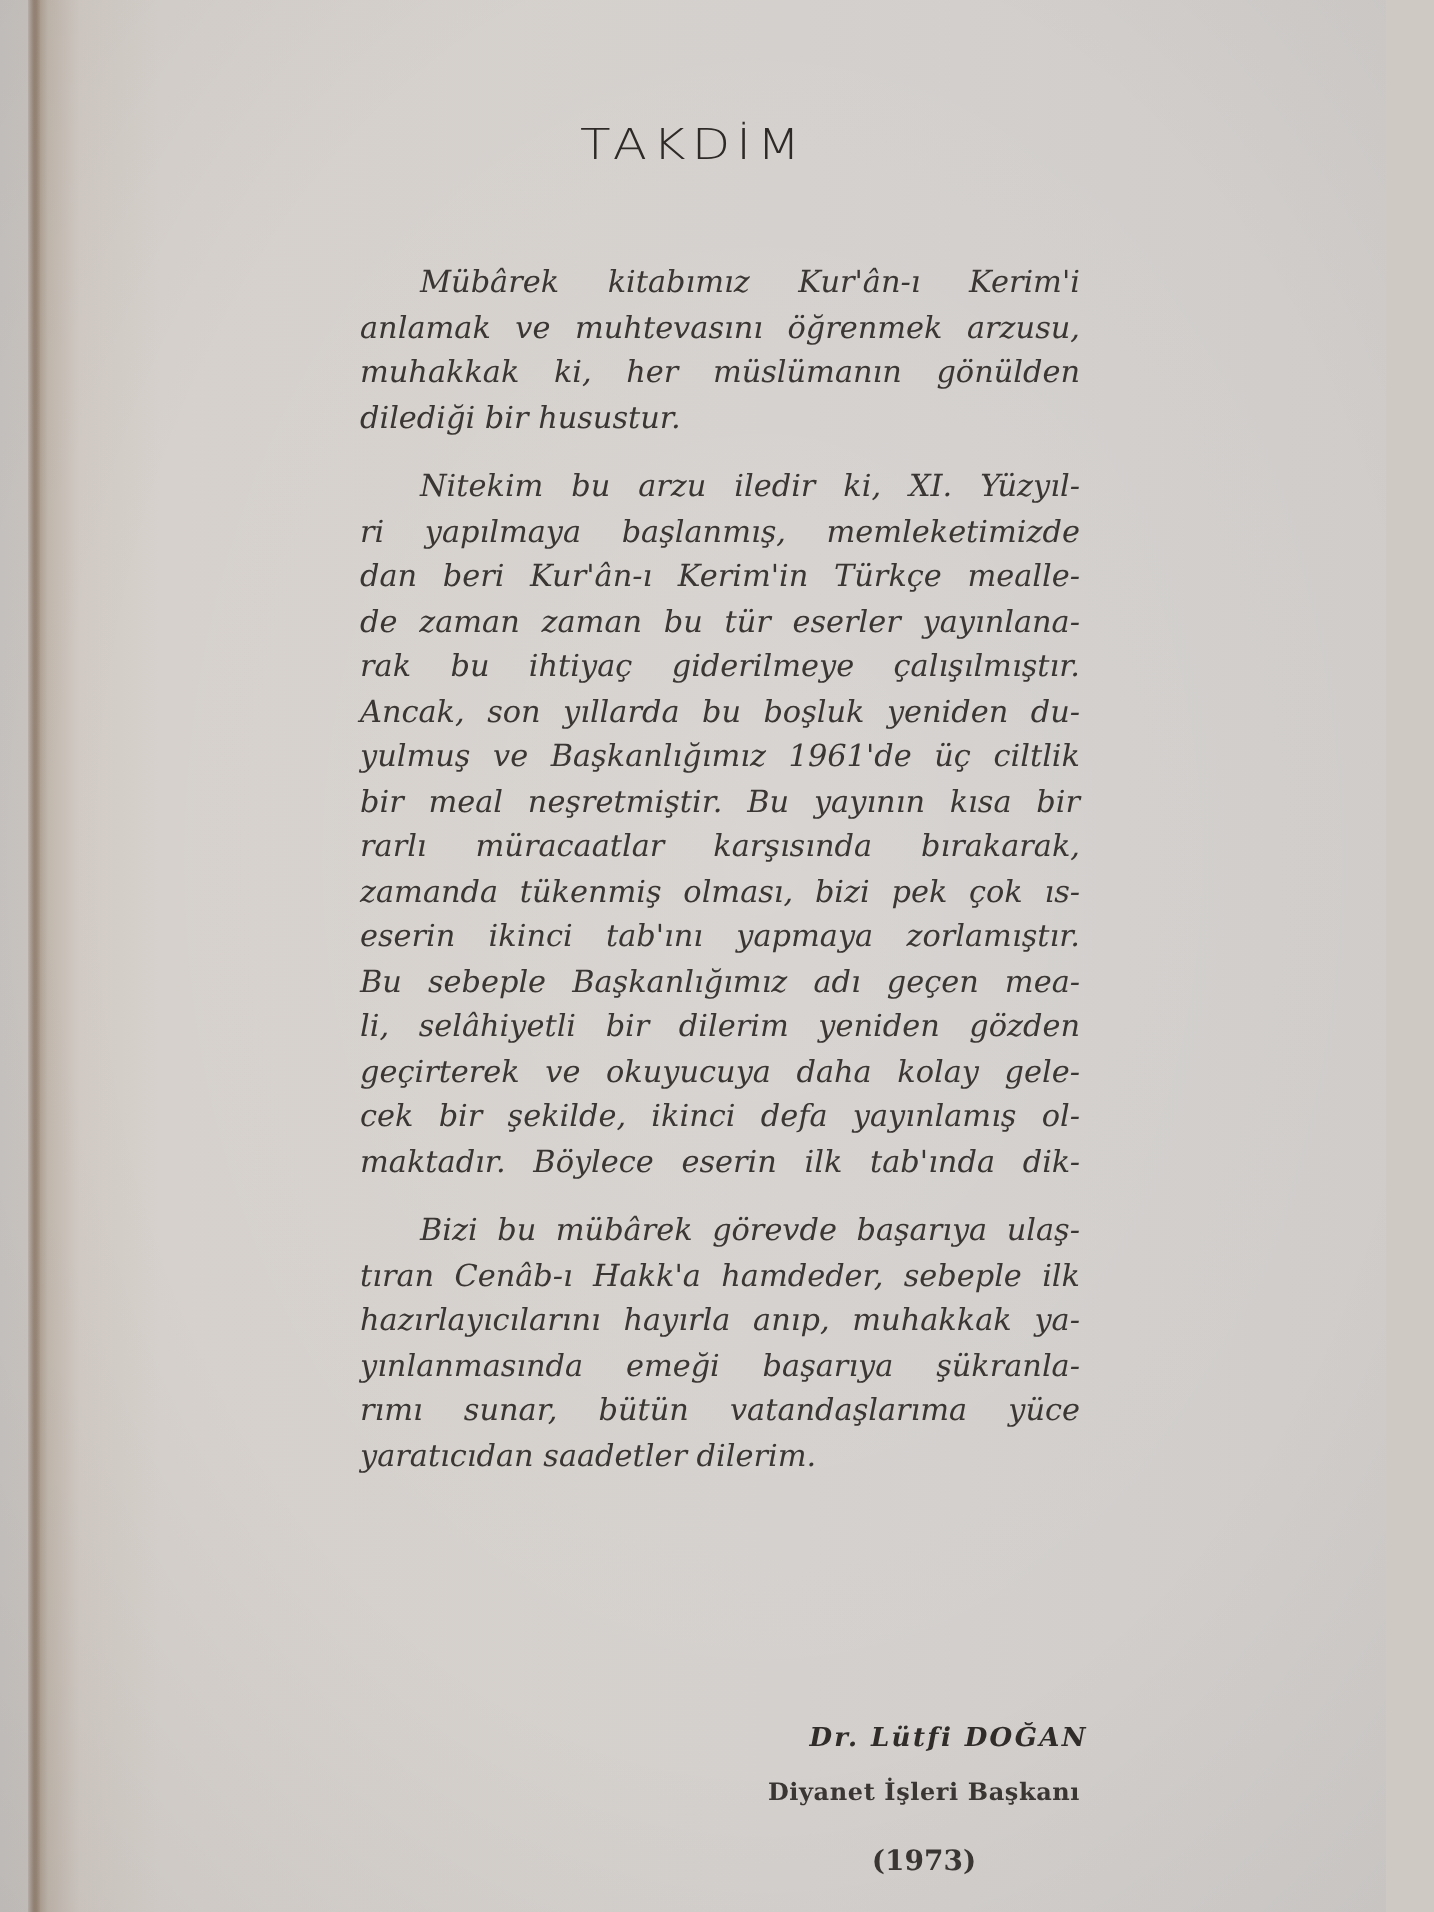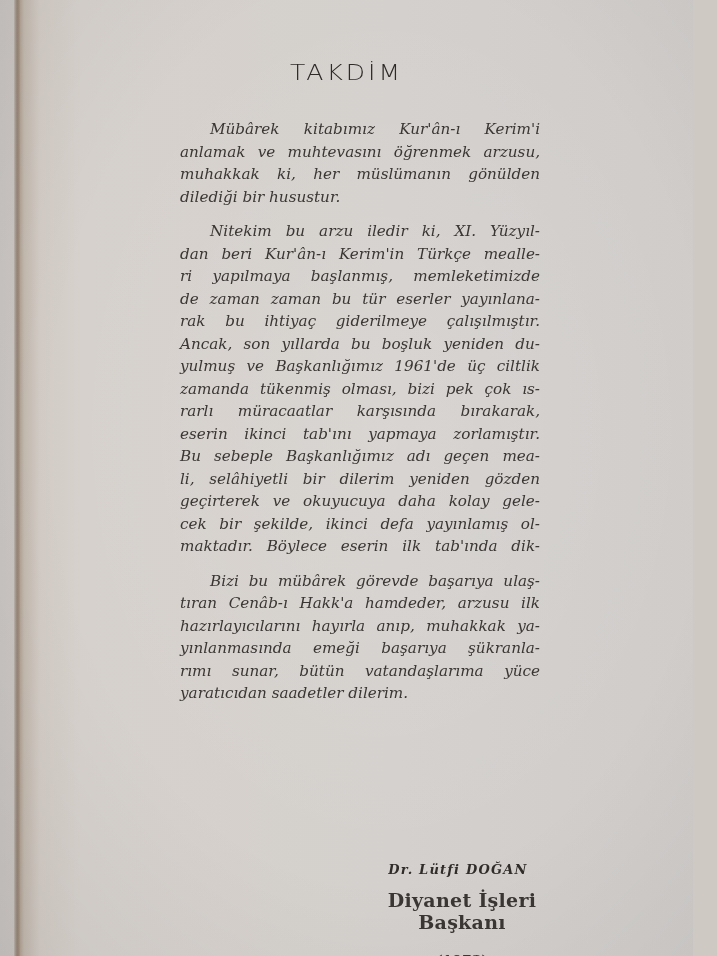--- a/index.html
+++ b/index.html
@@ -27,34 +27,34 @@
       font-family: "DejaVu Sans", sans-serif; font-weight: 300;
       font-size: 25px; letter-spacing: 3px; color: #2d2a28;
       transform: scaleY(0.85); transform-origin: left top;
     }
     .body {
       position: absolute; left: 180px; top: 118px; width: 360px;
       font-family: "DejaVu Serif", serif; font-style: italic;
       font-size: 15.2px; line-height: 22.5px; color: #3a3634;
       text-align: justify;
     }
-    .para { margin: 0 0 12px 0; }
+    .para { margin: 12px 0 12px 0; }
     .line { display: block; text-align: justify; text-align-last: justify; white-space: nowrap; }
     .line.first { padding-left: 30px; }
     .line.last { text-align-last: left; }
     .signature {
       position: absolute; left: 372px; top: 862px; width: 180px;
       text-align: center; color: #2f2c2a;
     }
     .sig-name {
       font-family: "DejaVu Serif", serif; font-style: italic; font-weight: bold;
-      font-size: 13px; letter-spacing: 1.2px; text-align: center; padding-right: 8px;
+      font-size: 13px; letter-spacing: 1.2px; text-align: right; padding-right: 8px;
     }
     .sig-title {
-      font-family: "DejaVu Serif", serif; font-size: 19px; margin-top: 12px;
+      font-family: "DejaVu Serif", serif; font-size: 12px; margin-top: 12px;
       font-weight: bold; letter-spacing: 0.3px; color: #3a3634;
     }
     .sig-year {
       font-family: "DejaVu Serif", serif; font-size: 14px; margin-top: 20px;
       font-weight: bold; color: #3a3634;
     }
   </style>
 </head>
 <body>
 
@@ -66,38 +66,39 @@
 
   <div class="body">
     <div class="para">
       <span class="line first">Mübârek kitabımız Kur'ân-ı Kerim'i</span>
       <span class="line">anlamak ve muhtevasını öğrenmek arzusu,</span>
       <span class="line">muhakkak ki, her müslümanın gönülden</span>
       <span class="line last">dilediği bir husustur.</span>
     </div>
     <div class="para">
       <span class="line first">Nitekim bu arzu iledir ki, XI. Yüzyıl-</span>
+      <span class="line">ri yapılmaya başlanmış, memleketimizde</span>
       <span class="line">dan beri Kur'ân-ı Kerim'in Türkçe mealle-</span>
-      <span class="line">ri yapılmaya başlanmış, memleketimizde</span>
       <span class="line">de zaman zaman bu tür eserler yayınlana-</span>
       <span class="line">rak bu ihtiyaç giderilmeye çalışılmıştır.</span>
       <span class="line">Ancak, son yıllarda bu boşluk yeniden du-</span>
       <span class="line">yulmuş ve Başkanlığımız 1961'de üç ciltlik</span>
+      <span class="line">bir meal neşretmiştir. Bu yayının kısa bir</span>
+      <span class="line">rarlı müracaatlar karşısında bırakarak,</span>
       <span class="line">zamanda tükenmiş olması, bizi pek çok ıs-</span>
-      <span class="line">rarlı müracaatlar karşısında bırakarak,</span>
       <span class="line">eserin ikinci tab'ını yapmaya zorlamıştır.</span>
       <span class="line">Bu sebeple Başkanlığımız adı geçen mea-</span>
       <span class="line">li, selâhiyetli bir dilerim yeniden gözden</span>
       <span class="line">geçirterek ve okuyucuya daha kolay gele-</span>
       <span class="line">cek bir şekilde, ikinci defa yayınlamış ol-</span>
       <span class="line">maktadır. Böylece eserin ilk tab'ında dik-</span>
     </div>
     <div class="para">
       <span class="line first">Bizi bu mübârek görevde başarıya ulaş-</span>
-      <span class="line">tıran Cenâb-ı Hakk'a hamdeder, arzusu ilk</span>
+      <span class="line">tıran Cenâb-ı Hakk'a hamdeder, sebeple ilk</span>
       <span class="line">hazırlayıcılarını hayırla anıp, muhakkak ya-</span>
       <span class="line">yınlanmasında emeği başarıya şükranla-</span>
       <span class="line">rımı sunar, bütün vatandaşlarıma yüce</span>
       <span class="line last">yaratıcıdan saadetler dilerim.</span>
     </div>
   </div>
 
   <div class="signature">
     <div class="sig-name">Dr. Lütfi DOĞAN</div>
     <div class="sig-title">Diyanet İşleri Başkanı</div>

